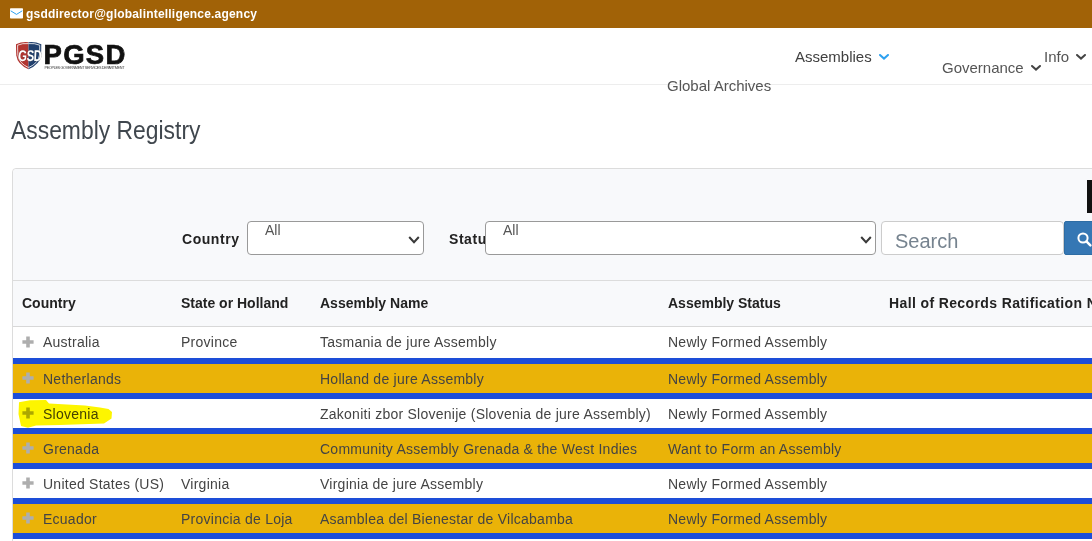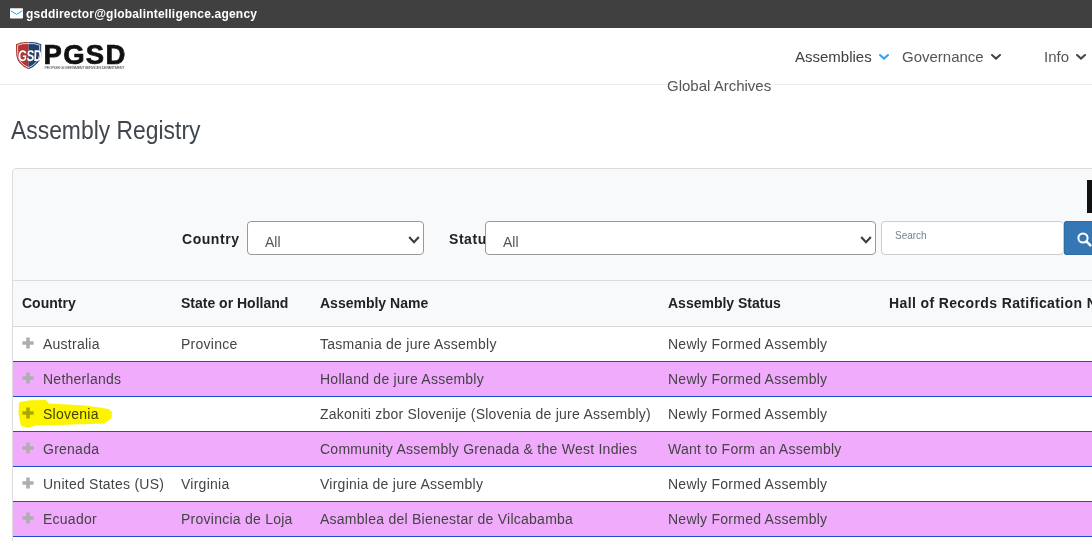--- a/index.html
+++ b/index.html
@@ -1,20 +1,20 @@
 <!DOCTYPE html>
 <html><head>
 <meta charset="utf-8">
 <style>
   * { margin:0; padding:0; box-sizing:border-box; }
   html,body { width:1092px; height:541px; overflow:hidden; background:#fff;
     font-family:"Liberation Sans", sans-serif; }
 
   
-  .topbar { position:absolute; left:0; top:0; width:1092px; height:28px; background:#404040; }
+  .topbar { position:absolute; left:0; top:0; width:1092px; height:28px; background:#a16207; }
   .topbar .mail { position:absolute; left:10px; top:8px; }
   .topbar .email { position:absolute; left:26px; top:7px; font-size:12px; font-weight:700; color:#fff; letter-spacing:0.2px; }
 
   
   .header { position:absolute; left:0; top:28px; width:1092px; height:57px; background:#fff; border-bottom:1px solid #ededed; }
   .logo { position:absolute; left:15px; top:13px; }
   .nav-item { position:absolute; top:19px; height:20px; line-height:20px; font-size:15px; color:#555; white-space:nowrap; }
   .nav-item svg { vertical-align:middle; margin-left:7px; margin-top:-2px; }
   .nav-blue { color:#404040; }
 
@@ -22,35 +22,35 @@
   .h1 { position:absolute; left:11px; top:115px; font-size:26px; color:#40474e; font-weight:400; transform:scaleX(0.88); transform-origin:left top; }
 
   
   .card { position:absolute; left:12px; top:168px; width:1086px; height:600px;
     border:1px solid #dcdcdc; border-radius:4px 4px 0 0; background:#fff; }
   .filter { position:absolute; left:0; top:0; width:1084px; height:112px; background:#f8f9fb;
     border-bottom:1px solid #dcdcdc; border-radius:4px 4px 0 0; }
   .blackbtn { position:absolute; left:1074px; top:11px; width:5px; height:33px; background:#111; }
   .flabel { position:absolute; font-size:14px; font-weight:700; color:#222; letter-spacing:0.55px; }
   .sel { position:absolute; height:34px; background:#fff; border:1px solid #999; border-radius:4px; }
-  .sel .val { position:absolute; left:17px; top:12px; font-size:14px; color:#555; }
+  .sel .val { position:absolute; left:17px; top:0; font-size:14px; color:#555; }
   .sel svg { position:absolute; right:3px; top:14px; }
   .sinput { position:absolute; left:868px; top:52px; width:183px; height:34px; background:#fff;
     border:1px solid #ccc; border-radius:4px; }
-  .sinput .ph { position:absolute; left:13px; top:8px; font-size:10px; color:#76838f; }
+  .sinput .ph { position:absolute; left:13px; top:8px; font-size:20px; color:#76838f; }
   .sbtn { position:absolute; left:1051px; top:52px; width:60px; height:34px; background:#3577b4; border:1px solid #2e6da4; border-radius:2px 0 0 2px; }
   .sbtn svg { position:absolute; left:8px; top:8px; }
 
   
   table { position:absolute; left:0; top:112px; width:1084px; border-collapse:collapse; table-layout:fixed; }
   th { height:45px; font-size:14px; font-weight:700; color:#222; text-align:left; vertical-align:middle;
        border-bottom:1px solid #d8d8d8; background:#f8f9fb; padding:0; white-space:nowrap; overflow:visible; }
-  td { height:35px; font-size:14px; color:#444; letter-spacing:0.25px; vertical-align:middle; border-bottom:1px solid #1d4ed8;
+  td { height:35px; font-size:14px; color:#444; letter-spacing:0.25px; vertical-align:middle; border-bottom:6px solid #1d4ed8;
        padding:0; white-space:nowrap; overflow:visible;margin-top:28px; }
-  tr.even td { background:#f0abfc; }
+  tr.even td { background:#eab308; }
   th.c1, td.c1 { padding-left:9px; }
   td.c1 .plus { display:inline-block; vertical-align:middle; margin-right:9px; margin-top:-4px; }
 
   .hl { position:absolute; left:0; top:0; mix-blend-mode:multiply; pointer-events:none; }
 </style>
 </head>
 <body>
 
 <div class="topbar">
   <svg class="mail" width="14" height="11" viewBox="0 0 14 11">
@@ -72,21 +72,21 @@
       </g>
     </g>
     <text x="28.5" y="23.3" font-family="Liberation Sans, sans-serif" font-size="27.5" font-weight="700" fill="#111" letter-spacing="1.3" stroke="#111" stroke-width="0.7" paint-order="stroke">PGSD</text>
     <text x="29.5" y="27.8" textLength="80" font-family="Liberation Sans, sans-serif" font-size="3.8" font-weight="400" fill="#3a3a3a">PEOPLES GOVERNMENT SERVICES DEPARTMENT</text>
   </svg>
 
   <div class="nav-item" style="left:667px;margin-top:29px;">Global Archives</div>
   <div class="nav-item nav-blue" style="left:795px;">Assemblies<svg width="10" height="6" viewBox="0 0 10 6">
         <path d="M1 1 L5 4.6 L9 1" fill="none" stroke="#2da1f0" stroke-width="2" stroke-linecap="round"></path>
       </svg></div>
-  <div class="nav-item" style="left:902px;">Governance<svg width="10" height="6" viewBox="0 0 10 6">
+  <div class="nav-item" style="left:942px;margin-top:11px;">Governance<svg width="10" height="6" viewBox="0 0 10 6">
         <path d="M1 1 L5 4.6 L9 1" fill="none" stroke="#444" stroke-width="2" stroke-linecap="round"></path>
       </svg></div>
   <div class="nav-item" style="left:1044px;">Info<svg width="10" height="6" viewBox="0 0 10 6">
         <path d="M1 1 L5 4.6 L9 1" fill="none" stroke="#444" stroke-width="2" stroke-linecap="round"></path>
       </svg></div>
 </div>
 
 <div class="h1">Assembly Registry</div>
 
 <div class="card">

